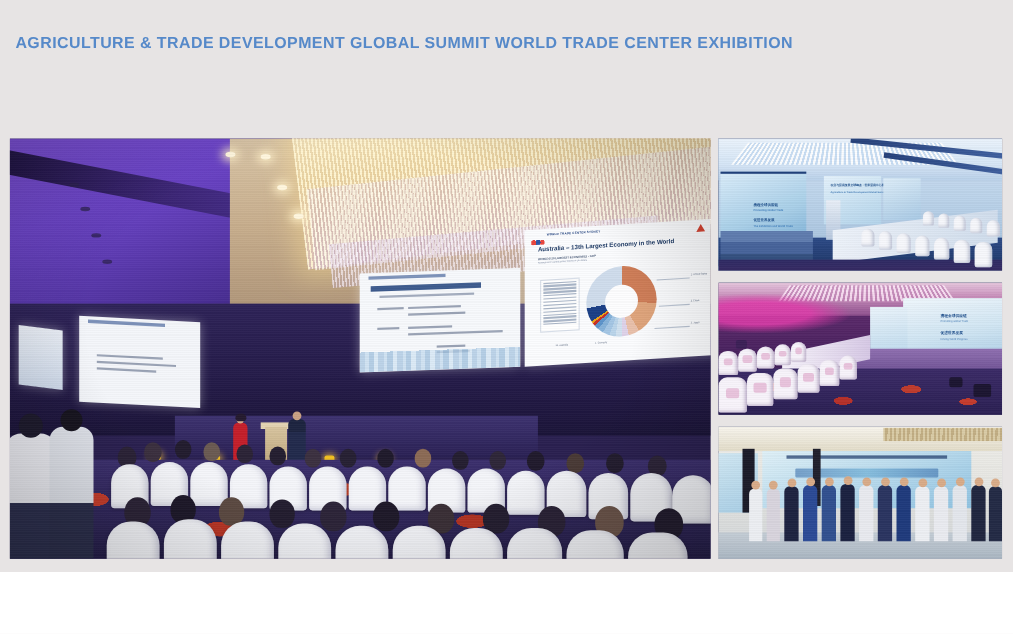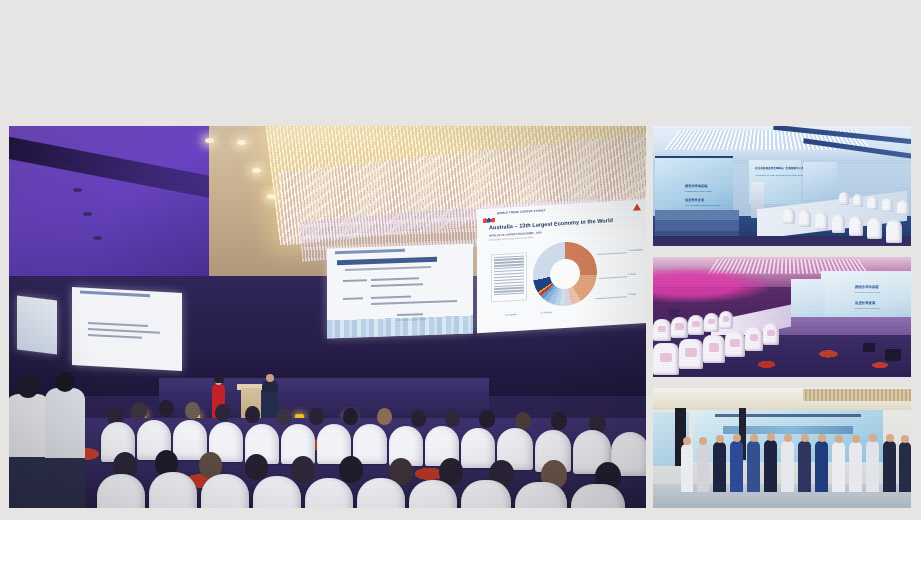--- a/index.html
+++ b/index.html
@@ -249,20 +249,21 @@
   .vign{position:absolute;inset:0;pointer-events:none;
     background:radial-gradient(ellipse at 50% 45%,transparent 55%,rgba(0,0,0,.22) 100%);}
 </style>
 </head>
 <body>
 
 <div class="page">
   <div class="panel"></div>
 
   <div class="header">
+    <div class="title-en">AGRICULTURE &amp; TRADE DEVELOPMENT GLOBAL SUMMIT WORLD TRADE CENTER EXHIBITION</div>
   </div>
 
   <div class="gallery">
 
     <div class="main-shot">
       <div class="mh">
         <div class="mh-ceil-left"></div>
         <div class="mh-ceil-right"></div>
 
         <div class="ceil-dot" style="left:54px;top:40px;"></div>

